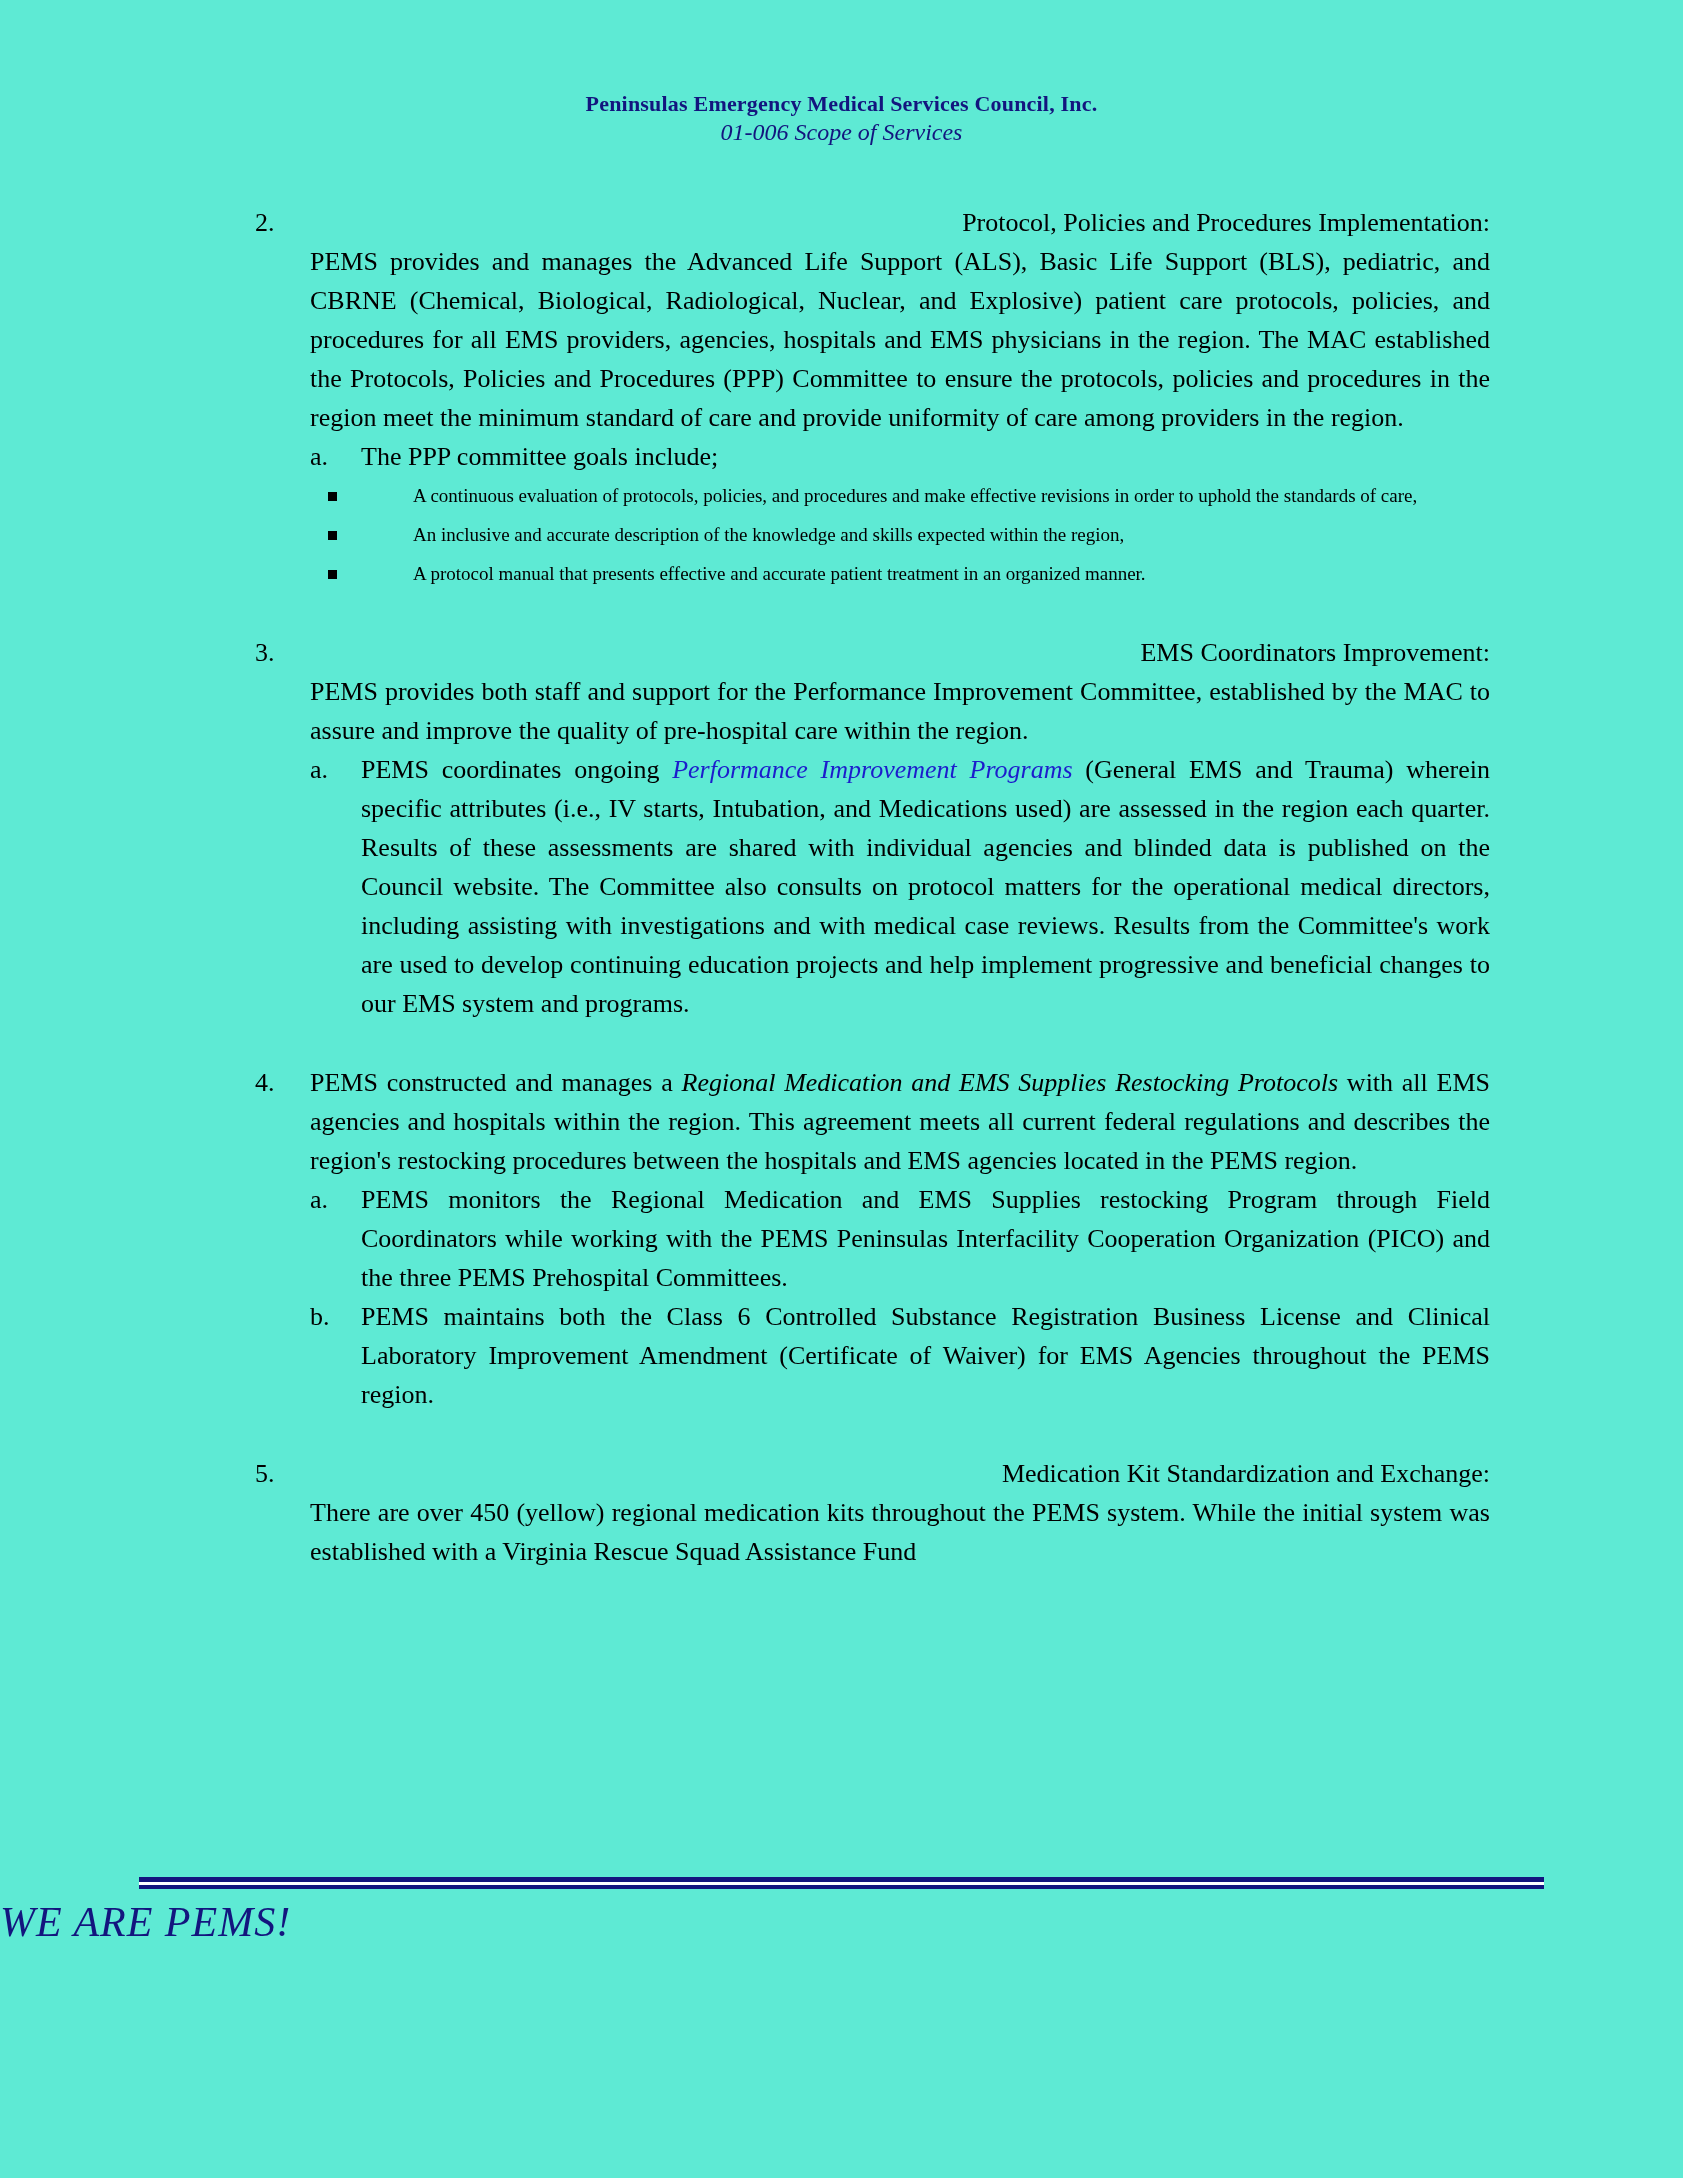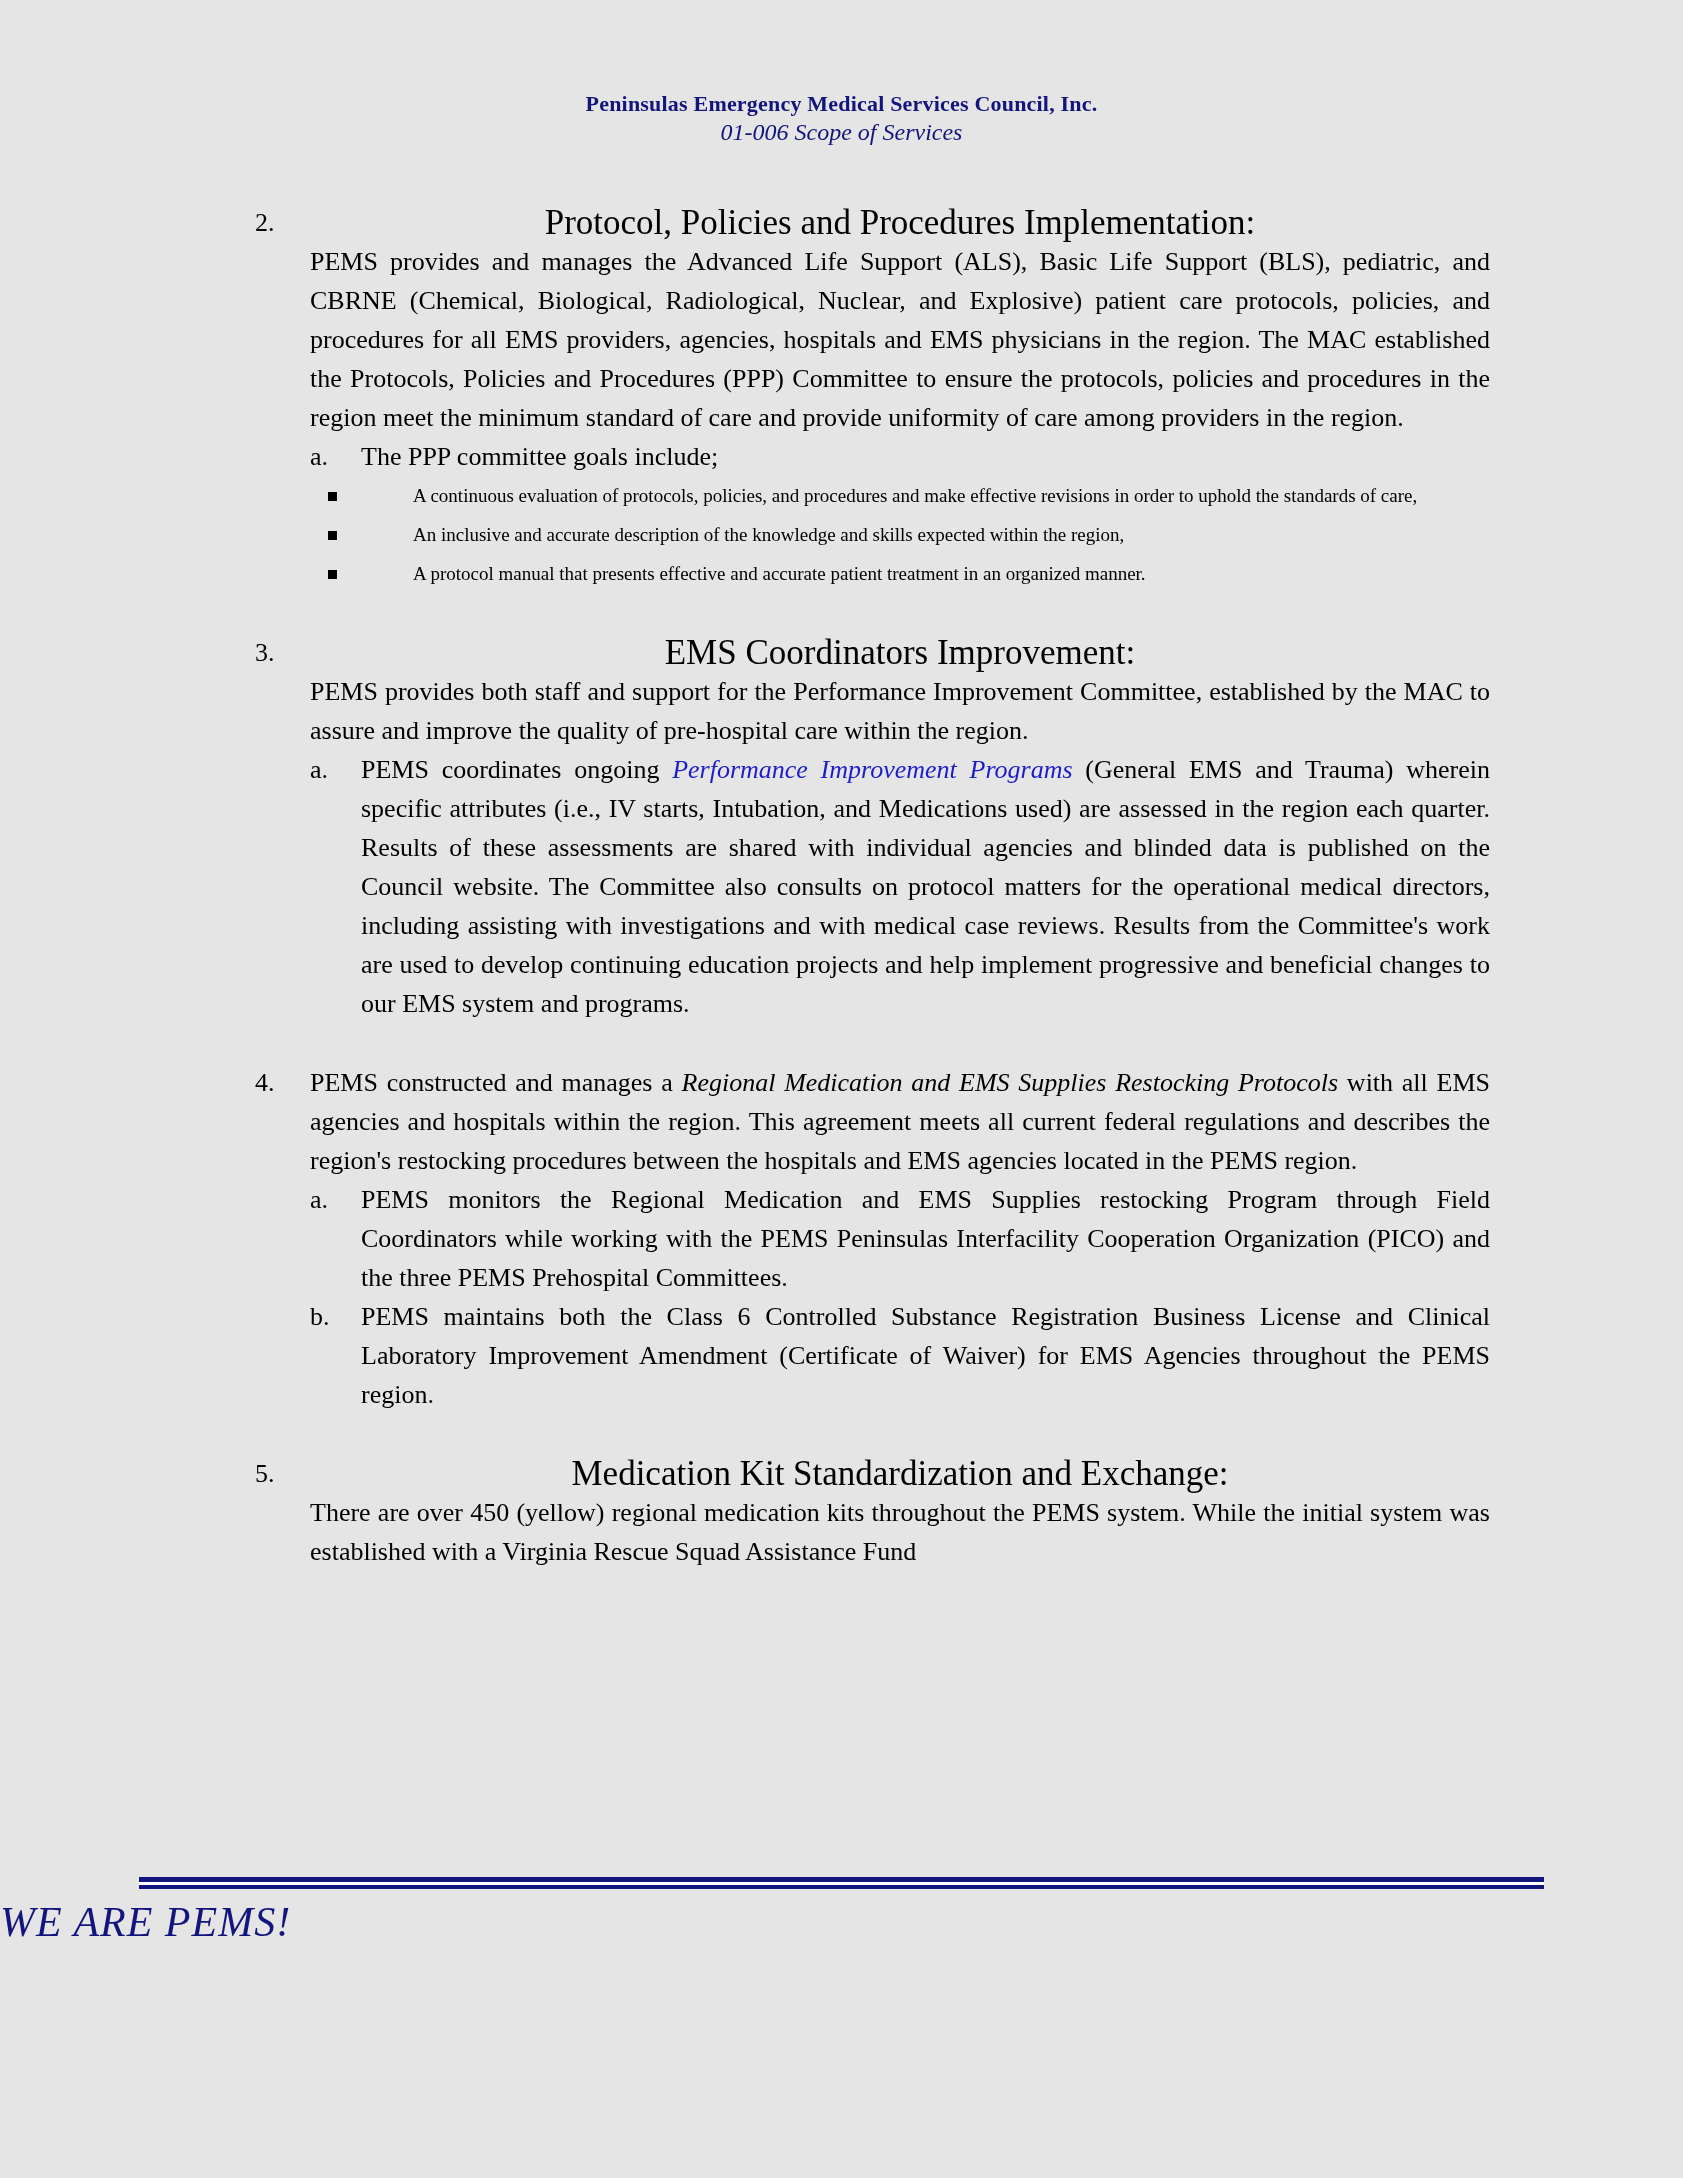--- a/index.html
+++ b/index.html
@@ -8,21 +8,21 @@
     background: #ffffff;
   }
   body {
     font-family: "Liberation Serif", "DejaVu Serif", serif;
     color: #000000;
   }
   .page {
     position: relative;
     width: 1683px;
     height: 2178px;
-    background: #e5e5e5;
+    background: #5eead4;
     overflow: hidden;
     box-sizing: border-box;
   }
 
   
   .doc-header {
     position: absolute;
     left: 0;
     right: 0;
     top: 91px;
@@ -64,23 +64,23 @@
   .num-marker {
     position: absolute;
     left: 0;
     top: 0;
     width: 44px;
     text-align: left;
     font-size: 26px;
     line-height: 39px;
   }
   .item-heading {
-    font-size: 35px;
-    line-height: 39px;
-    text-align: center;
+    font-size: 26px;
+    line-height: 39px;
+    text-align: right;
     white-space: nowrap;
   }
   .item-body {
     font-size: 26px;
     line-height: 39px;
     text-align: justify;
     text-justify: inter-word;
     hyphens: none;
   }
 

